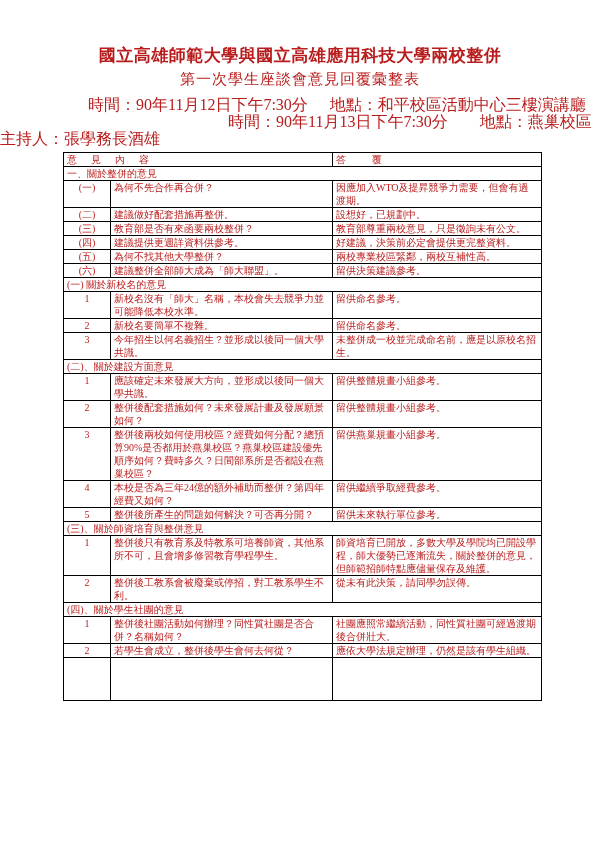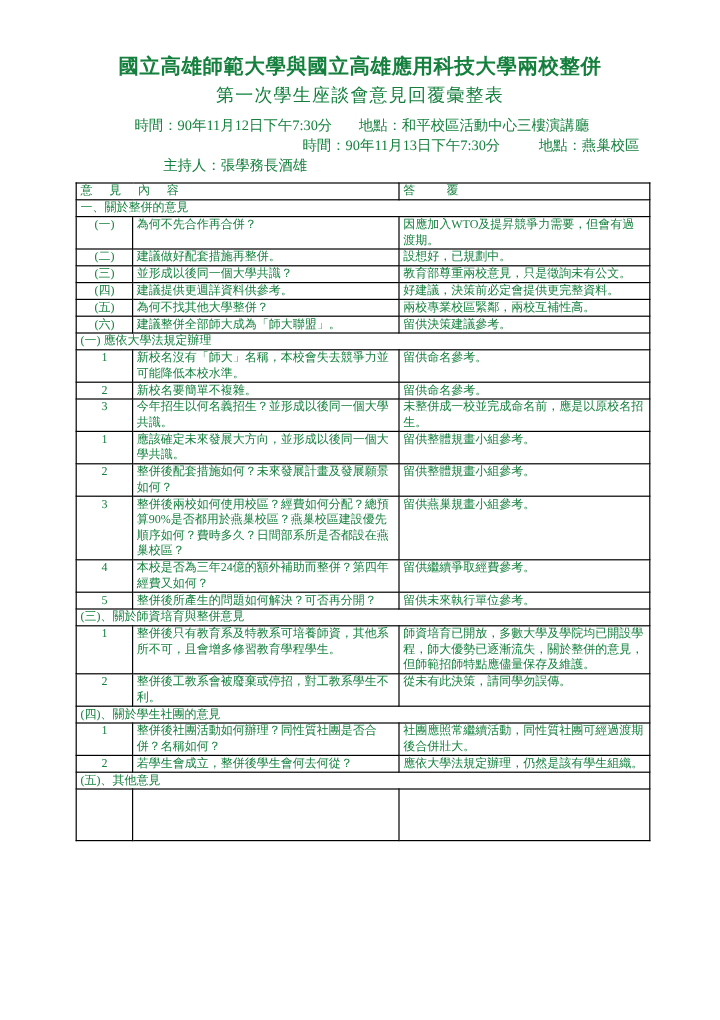--- a/index.html
+++ b/index.html
@@ -1,30 +1,30 @@
 <!DOCTYPE html>
 <html><head>
 <meta charset="utf-8">
 <style>
   html,body{margin:0;padding:0;}
   body{width:600px;height:850px;background:#ffffff;}
   .page{
-    position:relative;width:600px;height:850px;background:#ffffff;color:#15803d;
+    position:relative;width:600px;height:850px;background:#ffffff;color:#b91c1c;
     font-family:"Liberation Serif","DejaVu Serif",serif;overflow:hidden;
   }
   .title1{padding-top:44px;text-align:center;font-size:17px;font-weight:bold;letter-spacing:0.5px;}
   .title2{margin-top:3px;text-align:center;font-size:15px;font-weight:normal;letter-spacing:1px;}
-  .meta{font-size:12px;line-height:17px;margin-top:7px;padding-left:24px;}
+  .meta{font-size:16px;line-height:17px;margin-top:7px;}
   .meta div{white-space:nowrap;}
   .meta .l1{margin-left:88px;}
   .meta .l1 .place{margin-left:22px;}
   .meta .l2{margin-left:228px;}
   .meta .l2 .place{margin-left:32px;}
   .meta .l3{margin-left:38px;}
-  .meta .l4{margin-left:112px;}
+  .meta .l4{}
   table.qa{
     border-collapse:collapse;margin:5px 0 0 63px;width:478px;
     font-size:10px;line-height:1.3;table-layout:fixed;
   }
   table.qa td{
     border:1px solid #000;padding:0 3px;vertical-align:top;
     word-break:break-all;overflow:hidden;
   }
   td.hdr{letter-spacing:2px;padding:1px 0;}
   td.num-cell{text-align:center;padding:0 1px;}
@@ -68,55 +68,58 @@
           <td class="q-cell">為何不先合作再合併？</td>
           <td class="a-cell">因應加入WTO及提昇競爭力需要，但會有過渡期。</td>
         </tr>
         <tr>
           <td class="num-cell">(二)</td>
           <td class="q-cell">建議做好配套措施再整併。</td>
           <td class="a-cell">設想好，已規劃中。</td>
         </tr>
         <tr>
           <td class="num-cell">(三)</td>
-          <td class="q-cell">並形成以後同一個大學共識？</td>
+          <td class="q-cell">教育部是否有來函要兩校整併？</td>
           <td class="a-cell">教育部尊重兩校意見，只是徵詢未有公文。</td>
         </tr>
         <tr>
           <td class="num-cell">(四)</td>
           <td class="q-cell">建議提供更週詳資料供參考。</td>
           <td class="a-cell">好建議，決策前必定會提供更完整資料。</td>
         </tr>
         <tr>
           <td class="num-cell">(五)</td>
           <td class="q-cell">為何不找其他大學整併？</td>
           <td class="a-cell">兩校專業校區緊鄰，兩校互補性高。</td>
         </tr>
         <tr>
           <td class="num-cell">(六)</td>
           <td class="q-cell">建議整併全部師大成為「師大聯盟」。</td>
           <td class="a-cell">留供決策建議參考。</td>
         </tr>
         <tr>
-          <td colspan="3" class="section-cell">(一) 應依大學法規定辦理</td>
+          <td colspan="3" class="section-cell">(一) 關於新校名的意見</td>
         </tr>
         <tr>
           <td class="num-cell">1</td>
           <td class="q-cell">新校名沒有「師大」名稱，本校會失去競爭力並可能降低本校水準。</td>
           <td class="a-cell">留供命名參考。</td>
         </tr>
         <tr>
           <td class="num-cell">2</td>
           <td class="q-cell">新校名要簡單不複雜。</td>
           <td class="a-cell">留供命名參考。</td>
         </tr>
         <tr>
           <td class="num-cell">3</td>
           <td class="q-cell">今年招生以何名義招生？並形成以後同一個大學共識。</td>
           <td class="a-cell">未整併成一校並完成命名前，應是以原校名招生。</td>
+        </tr>
+        <tr>
+          <td colspan="3" class="section-cell">(二)、關於建設方面意見</td>
         </tr>
         <tr>
           <td class="num-cell">1</td>
           <td class="q-cell">應該確定未來發展大方向，並形成以後同一個大學共識。</td>
           <td class="a-cell">留供整體規畫小組參考。</td>
         </tr>
         <tr>
           <td class="num-cell">2</td>
           <td class="q-cell">整併後配套措施如何？未來發展計畫及發展願景如何？</td>
           <td class="a-cell">留供整體規畫小組參考。</td>
@@ -155,23 +158,20 @@
         <tr>
           <td class="num-cell">1</td>
           <td class="q-cell">整併後社團活動如何辦理？同性質社團是否合併？名稱如何？</td>
           <td class="a-cell">社團應照常繼續活動，同性質社團可經過渡期後合併壯大。</td>
         </tr>
         <tr>
           <td class="num-cell">2</td>
           <td class="q-cell">若學生會成立，整併後學生會何去何從？</td>
           <td class="a-cell">應依大學法規定辦理，仍然是該有學生組織。</td>
         </tr>
-        <tr>
-          <td colspan="3" class="section-cell">(五)、其他意見</td>
-        </tr>
         <tr class="empty-row">
           <td class="num-cell"></td>
           <td class="q-cell"></td>
           <td class="a-cell"></td>
         </tr>
       </tbody>
   </table>
 
 </div>
 

